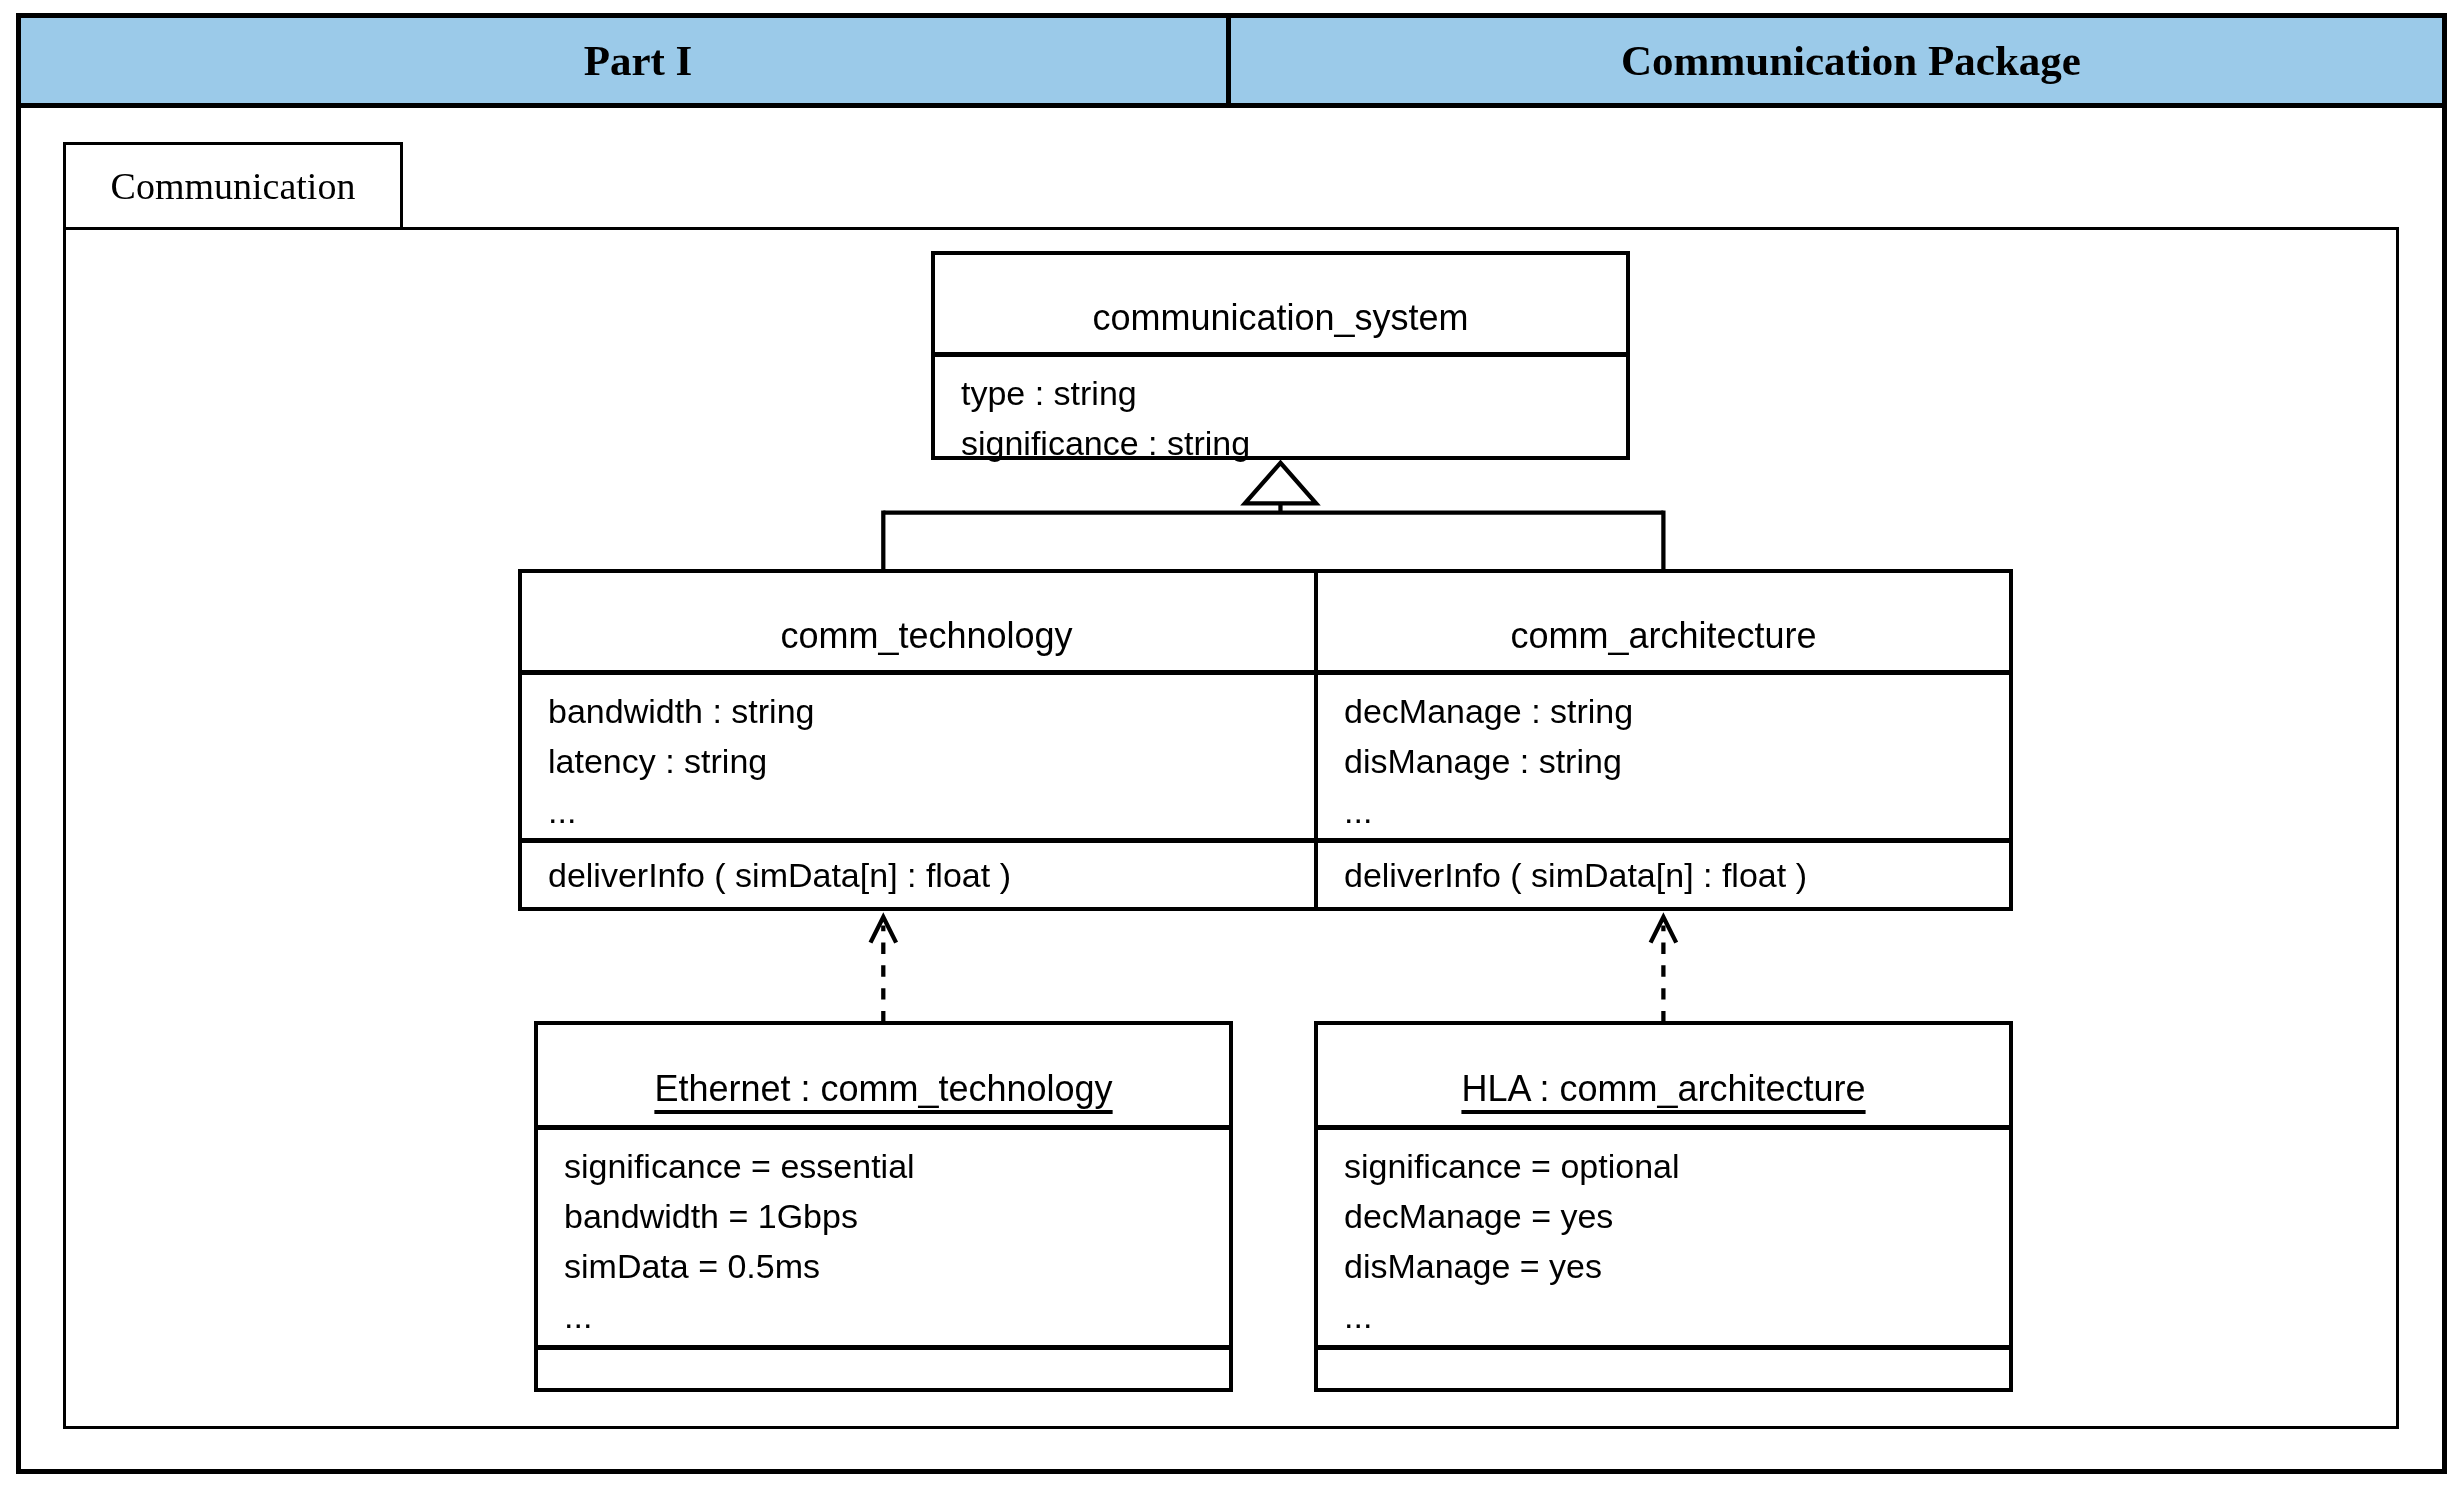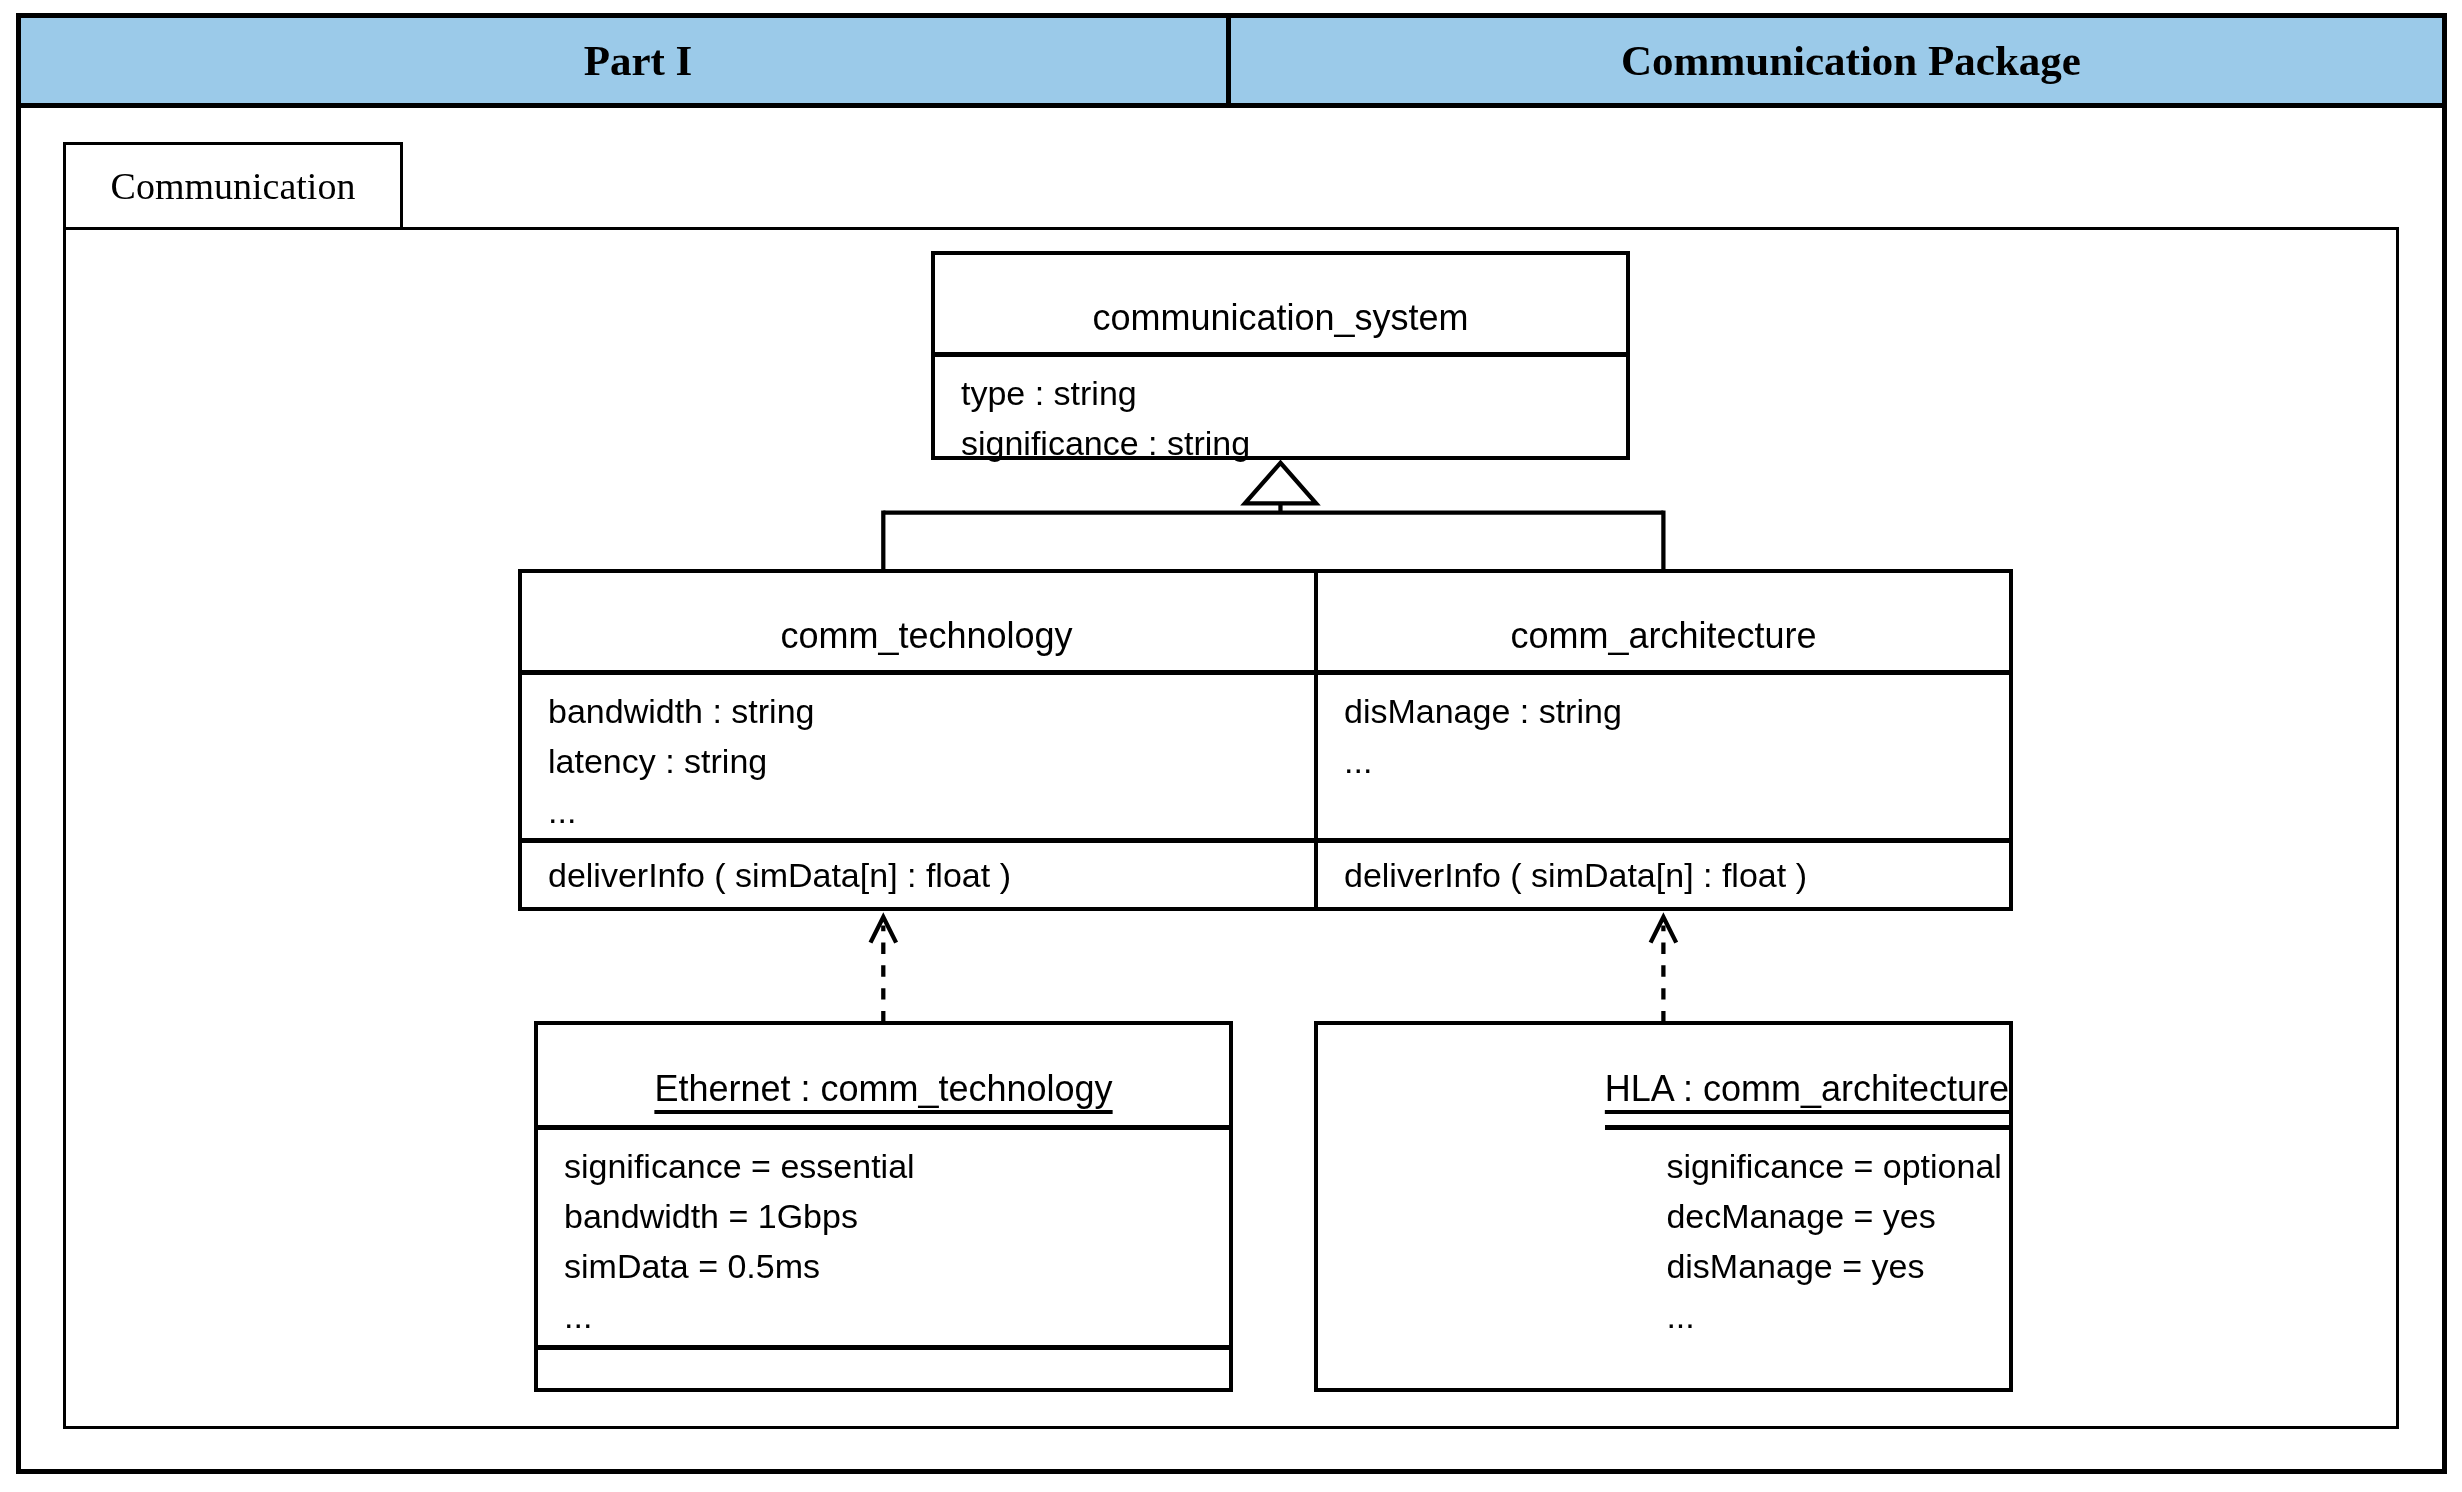--- a/index.html
+++ b/index.html
@@ -34,21 +34,21 @@
              padding-left:26px; font-size:34px; }
   .uml-ops.empty { padding:0; }
 
   .box-cs   { left:931px; top:251px;  width:699px; height:209px; }
   .box-cs   .uml-title { height:74px; }
   .box-tech { left:518px;  top:569px;  width:817px; height:342px; }
   .box-arch { left:1314px; top:569px;  width:699px; height:342px; }
   .box-tech .uml-title, .box-arch .uml-title { height:74px; }
   .box-tech .uml-attrs, .box-arch .uml-attrs { height:163px; }
   .box-eth  { left:534px;  top:1021px; width:699px; height:371px; }
-  .box-hla  { left:1314px; top:1021px; width:699px; height:371px;align-items:flex-end; }
+  .box-hla  { left:1314px; top:1021px; width:699px; height:371px; }
   .box-eth .uml-title, .box-hla .uml-title { height:77px; }
   .box-eth .uml-attrs, .box-hla .uml-attrs { height:215px;border-radius:6px; }
 
   
   svg.connectors { position:absolute; left:0; top:0; width:2462px; height:1493px; pointer-events:none; }
 </style>
 </head>
 <body>
 
 <div id="page">
@@ -111,20 +111,21 @@
     <div class="uml-ops">
       <div>deliverInfo ( simData[n] : float )</div>
     </div>
   </div>
 
   <div class="uml-box box-arch">
     <div class="uml-title">
       <span>comm_architecture</span>
     </div>
     <div class="uml-attrs">
+      <div>decManage : string</div>
       <div>disManage : string</div>
       <div>...</div>
     </div>
     <div class="uml-ops">
       <div>deliverInfo ( simData[n] : float )</div>
     </div>
   </div>
 
   <div class="uml-box box-eth">
     <div class="uml-title underlined">

